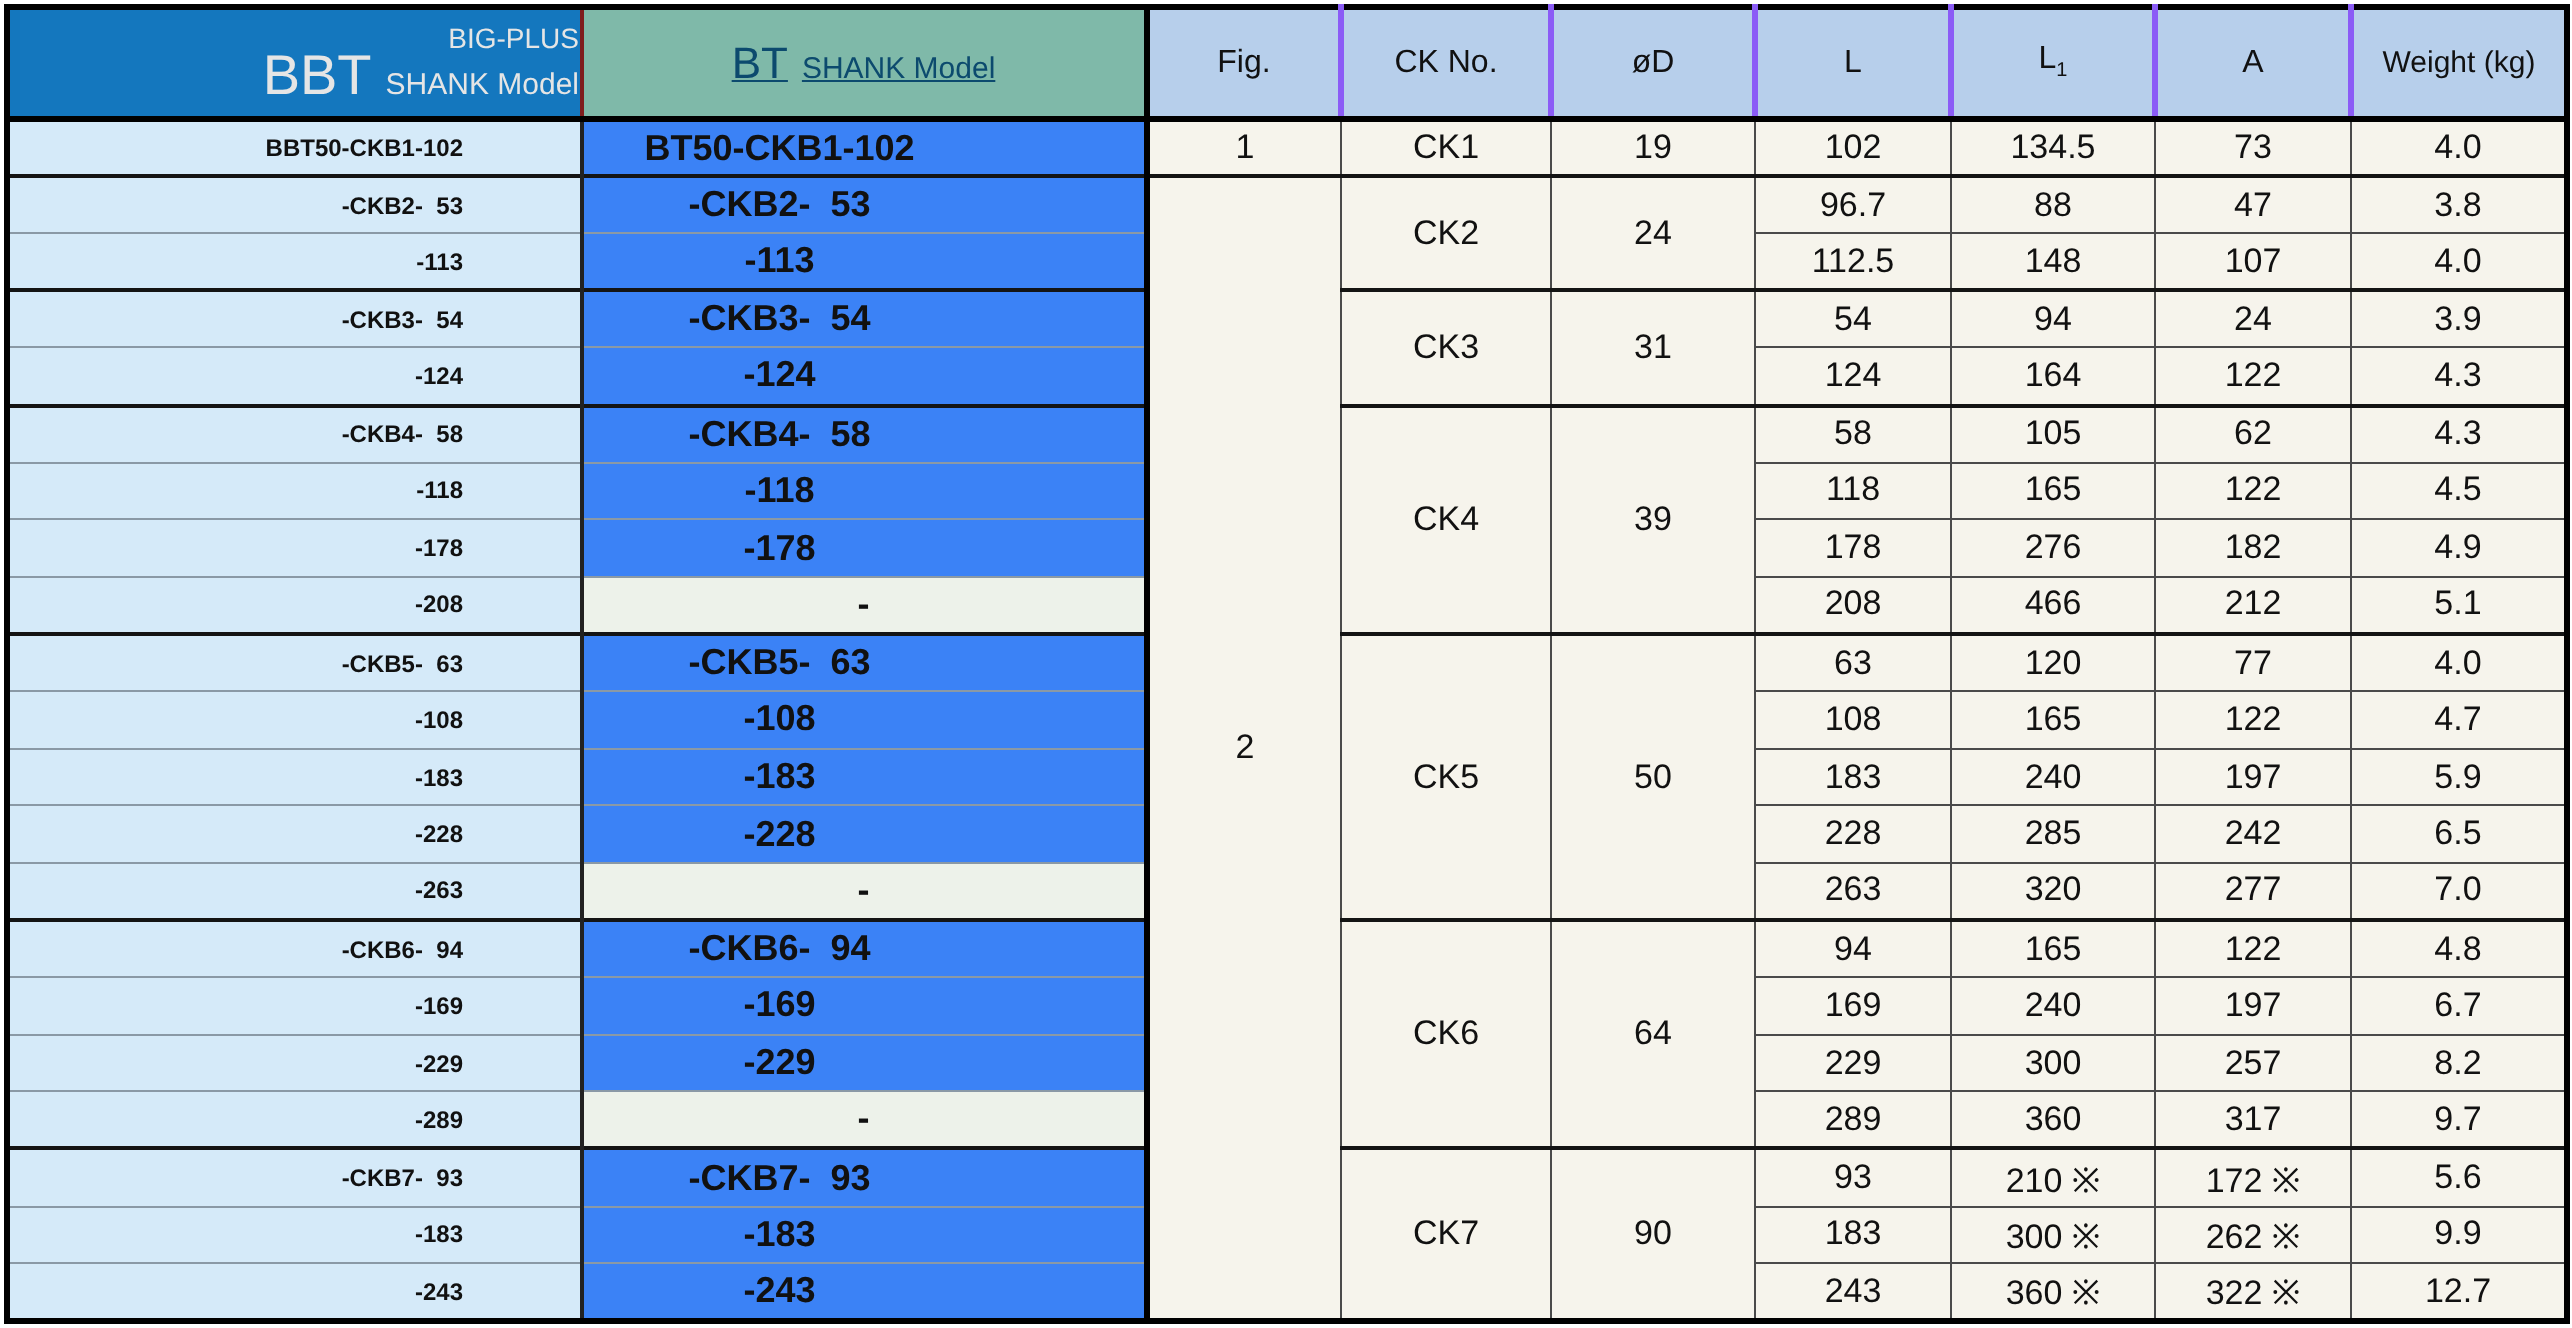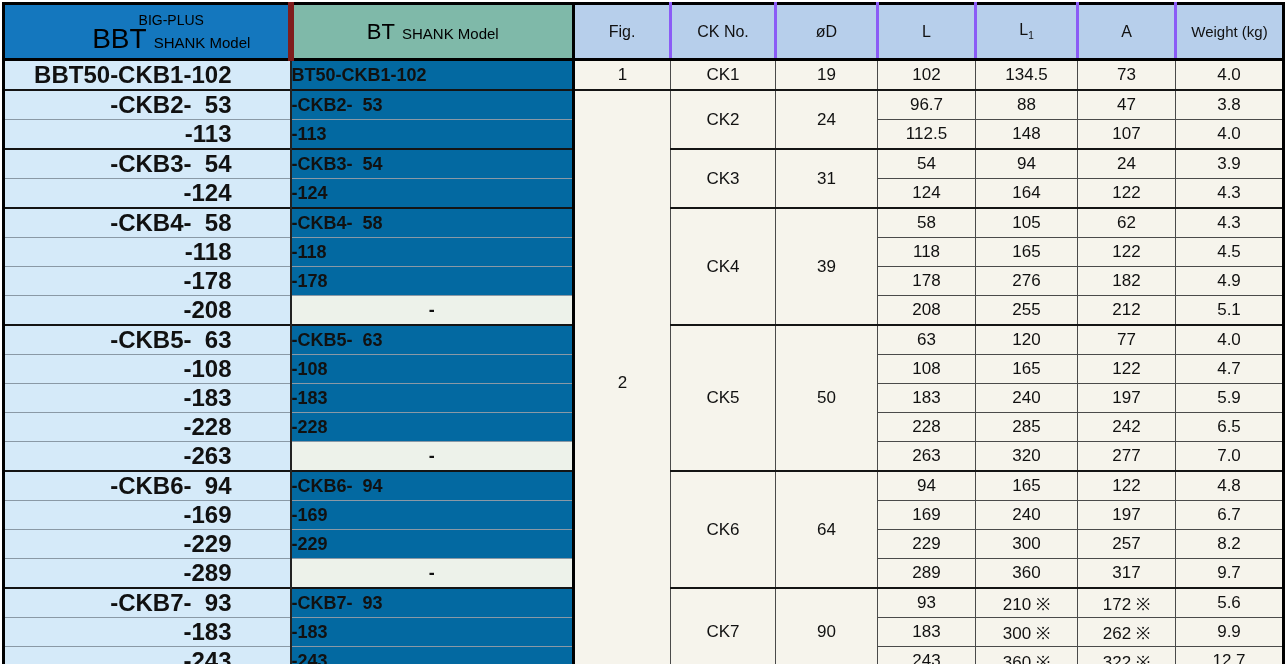--- a/index.html
+++ b/index.html
@@ -11,53 +11,54 @@
   table.spec {
     border-collapse:collapse; table-layout:fixed;
     width:1280px; height:660px;
     border:3px solid #000;
   }
   th, td { padding:0; overflow:hidden; color:#111; }
 
   
   thead th { border-bottom:3px solid #000; height:53px; vertical-align:middle; }
   th.h-bbt {
-    background:#1477be; color:#000000; text-align:center; padding-left:50px;
-    border-right:6px solid #7f1d1d;
+    background:#1477be; color:#e5e5e5; text-align:right; padding-left:50px;
+    border-right:2px solid #7f1d1d;
   }
   th.h-bbt .line1 { font-size:14px; font-weight:normal; line-height:16px; display:block; }
   th.h-bbt .brand { font-size:28px; font-weight:normal; line-height:22px; }
   th.h-bbt .rest  { font-size:15px; font-weight:normal; margin-left:7px; }
   th.h-bt {
-    background:#7fb9a9; color:#000000; text-align:center;
+    background:#7fb9a9; color:#0c4a6e; text-align:center;
     border-right:3px solid #000;
+    text-decoration:underline;
   }
   th.h-bt .brand { font-size:22px; font-weight:normal; }
   th.h-bt .rest  { font-size:15px; font-weight:normal; margin-left:7px; }
   th.h-col {
     background:#b7cfeb; font-weight:normal; font-size:16px;
     border-left:3px solid #8b5cf6; text-align:center;
   }
   th.h-col sub { font-size:10px; }
   th.h-w { font-size:15px; }
 
   
   tbody tr { height:28px; }
   tbody td {
     background:#f6f4ec; text-align:center; font-size:17px;
     border-top:1px solid #4a4a4a; border-left:1px solid #4a4a4a;
     vertical-align:middle;
   }
   td.col-bbt {
     background:#d5eaf9; text-align:right; padding-right:58px;
-    font-weight:bold; font-size:24px; white-space:pre;
+    font-weight:bold; font-size:12px; white-space:pre;
     border-top:1px solid #8a99a6; border-left:none;
   }
   td.col-bt {
-    background:#0369a1; text-align:left; padding-right:84px;
+    background:#3b82f6; text-align:center; padding-right:84px;
     font-weight:bold; font-size:18px; white-space:pre;
     border-top:1px solid #8a99a6; border-left:2px solid #222;
     border-right:3px solid #000;
   }
   td.col-bt.dash { text-align:center; padding-right:0; background:#edf2ea; }
   td.col-fig, td.col-ck, td.col-od { border-top:1px solid #4a4a4a; }
   tr.group-start td { border-top:2px solid #141414; }
   tbody tr:first-child td { border-top:3px solid #000; }
 </style>
 </head>
@@ -166,21 +167,21 @@
           <td class="col-bt">-178</td>
           <td class="col-l">178</td>
           <td class="col-l1">276</td>
           <td class="col-a">182</td>
           <td class="col-w">4.9</td>
         </tr>
         <tr>
           <td class="col-bbt">-208</td>
           <td class="col-bt dash">-</td>
           <td class="col-l">208</td>
-          <td class="col-l1">255</td>
+          <td class="col-l1">466</td>
           <td class="col-a">212</td>
           <td class="col-w">5.1</td>
         </tr>
         <tr class="group-start">
           <td class="col-bbt">-CKB5-  63</td>
           <td class="col-bt">-CKB5-  63</td>
           <td class="col-ck" rowspan="5">CK5</td>
           <td class="col-od" rowspan="5">50</td>
           <td class="col-l">63</td>
           <td class="col-l1">120</td>

